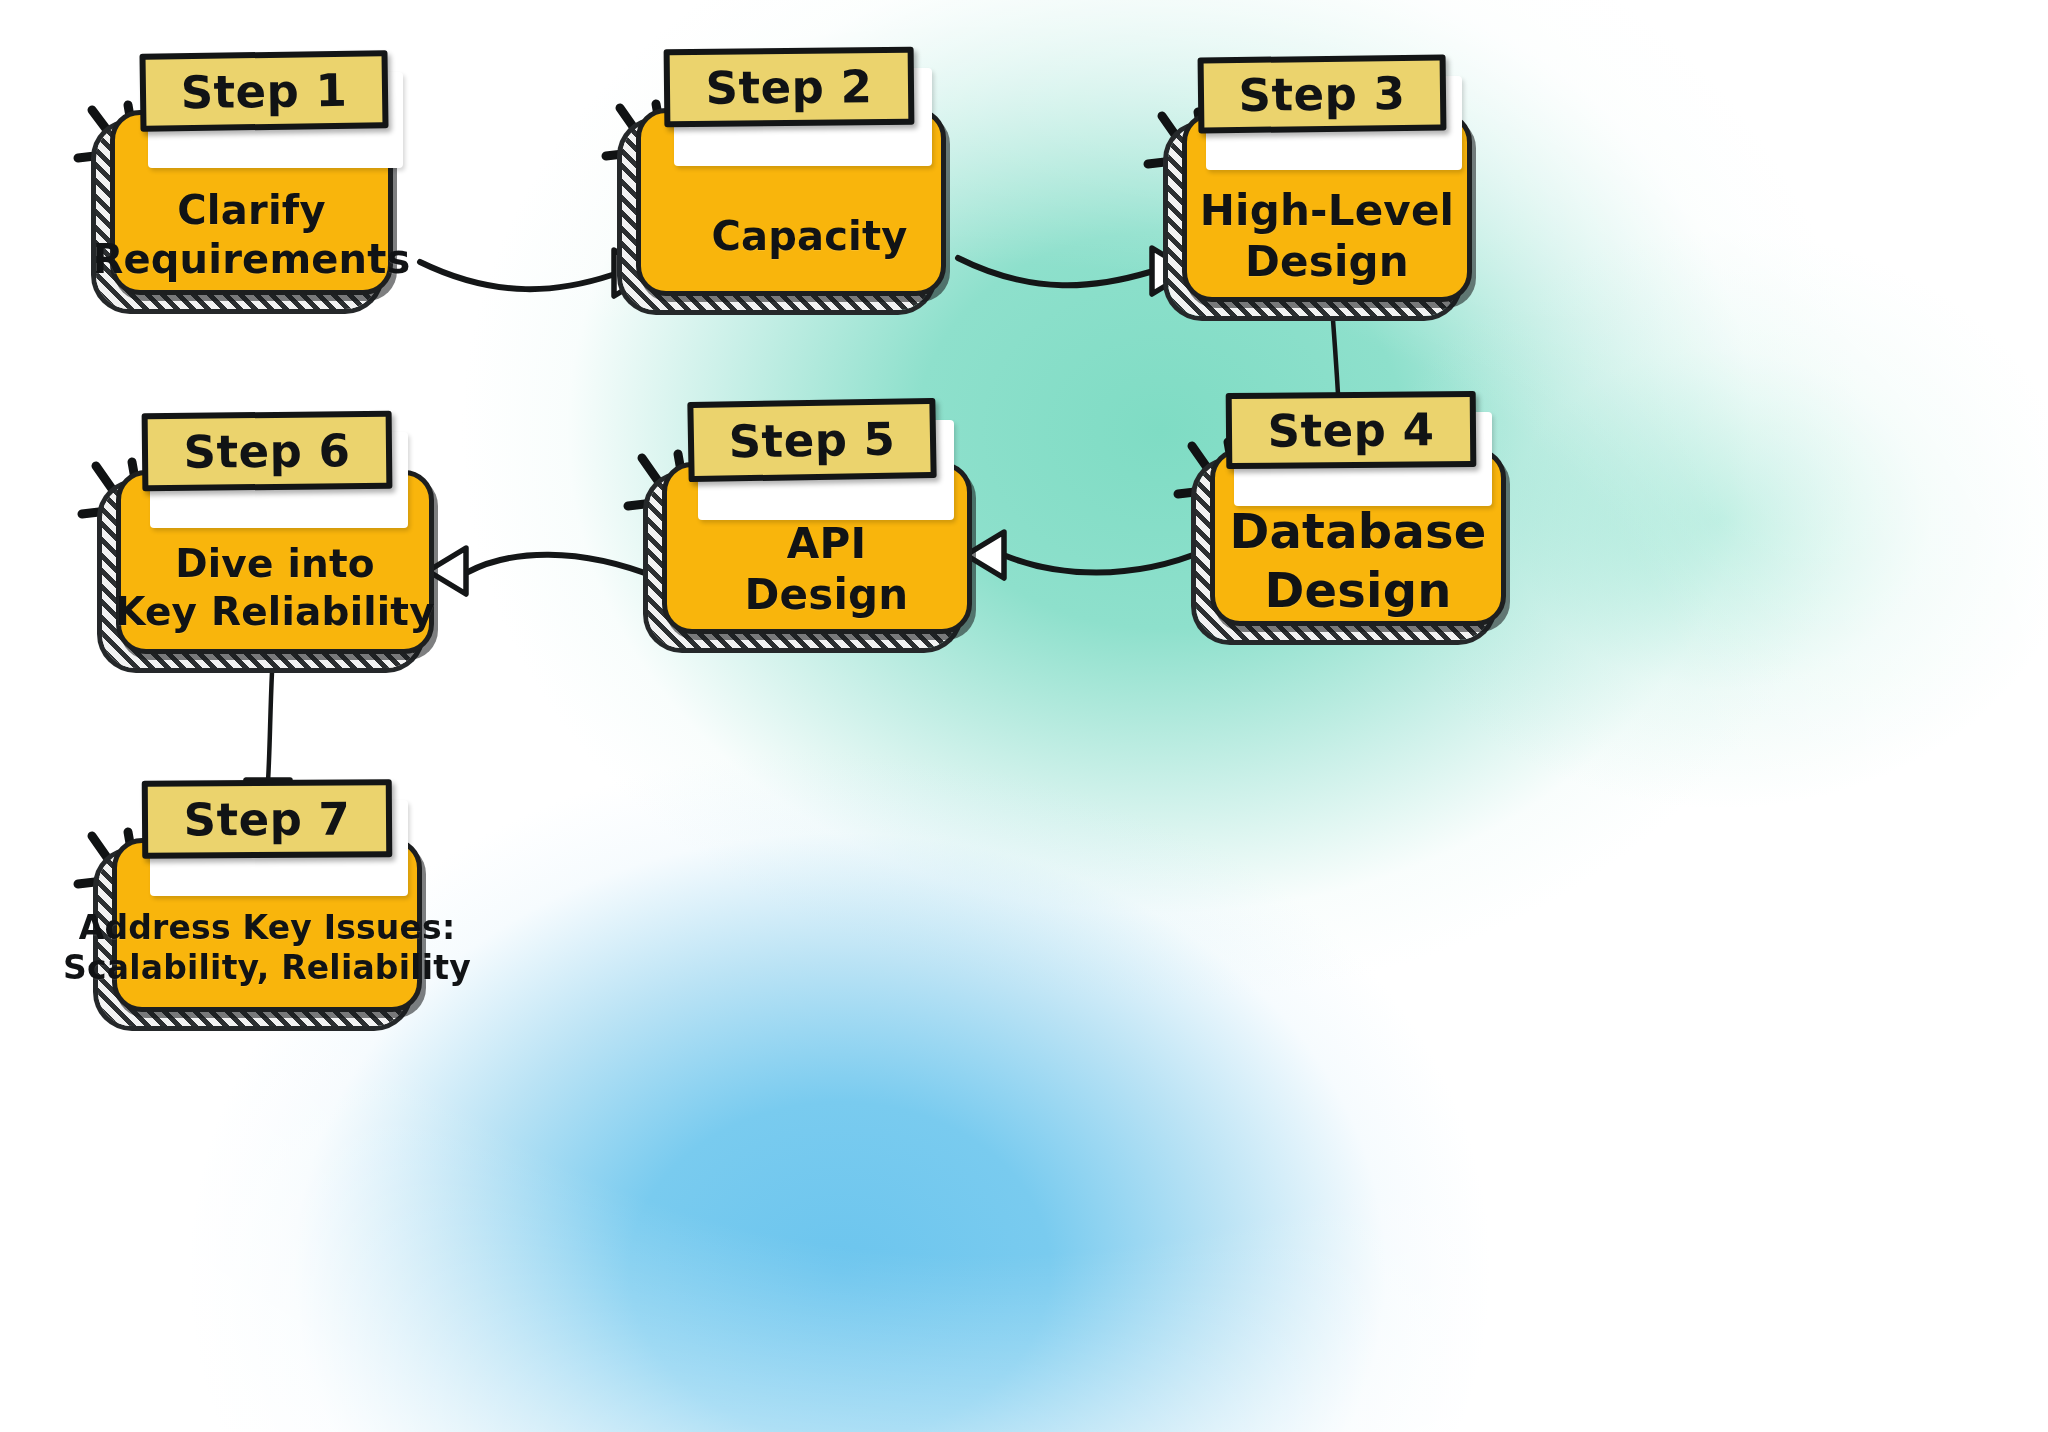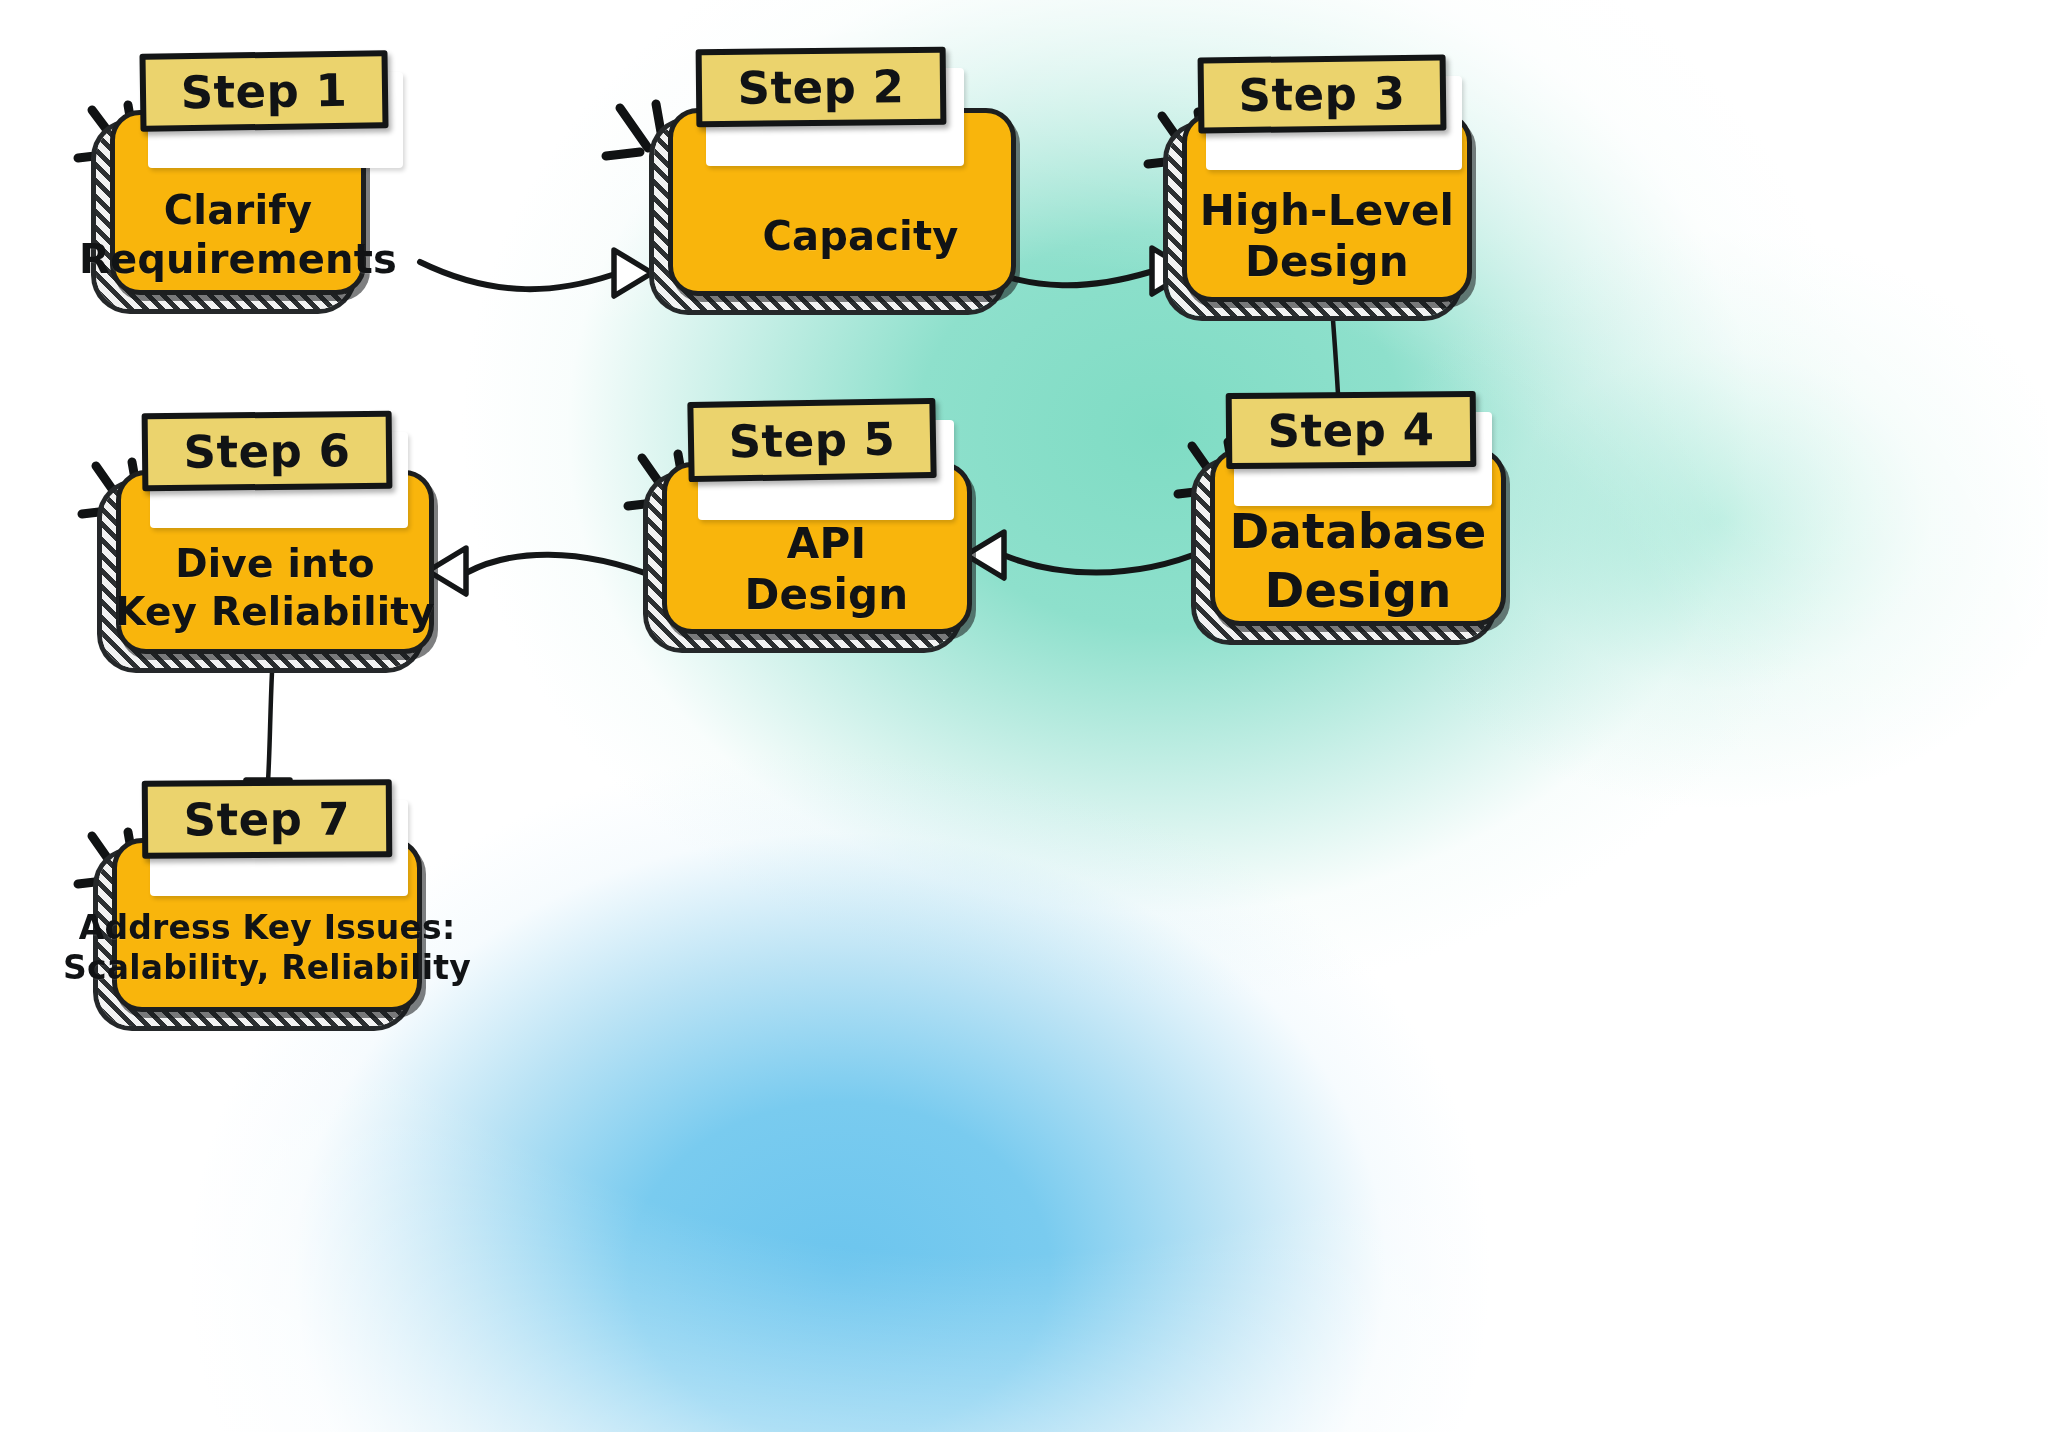--- a/index.html
+++ b/index.html
@@ -83,22 +83,22 @@
     box-sizing:border-box;
     display:flex;align-items:center;justify-content:center;
     font-weight:800;
     color:#111315;
     letter-spacing:0.5px;
     box-shadow:3px 4px 5px rgba(0,0,0,0.3);
     z-index:4;
   }
 
   
-  .n1{left:110px;top:110px;width:256px;height:185px;}
-  .n2{left:668px;top:108px;width:348px;height:188px;}
+  .n1{left:110px;top:110px;width:256px;height:185px;padding-left:27px;}
+  .n2{left:636px;top:108px;width:310px;height:188px;}
   .n3{left:1182px;top:112px;width:290px;height:190px;}
   .n4{left:1210px;top:448px;width:296px;height:178px;}
   .n5{left:662px;top:462px;width:310px;height:172px;}
   .n6{left:116px;top:470px;width:318px;height:184px;}
   .n7{left:112px;top:838px;width:310px;height:174px;}
 </style>
 </head>
 <body>
 
 <div id="stage">

